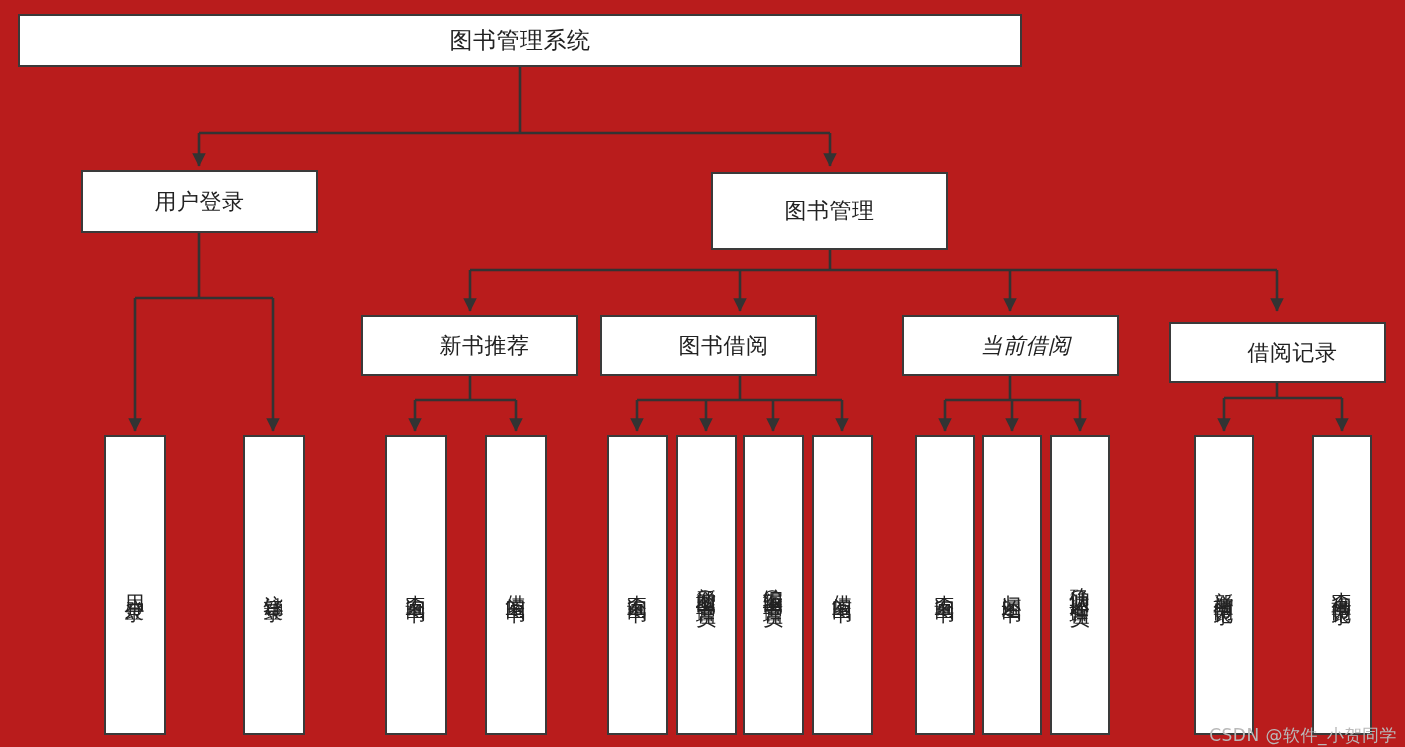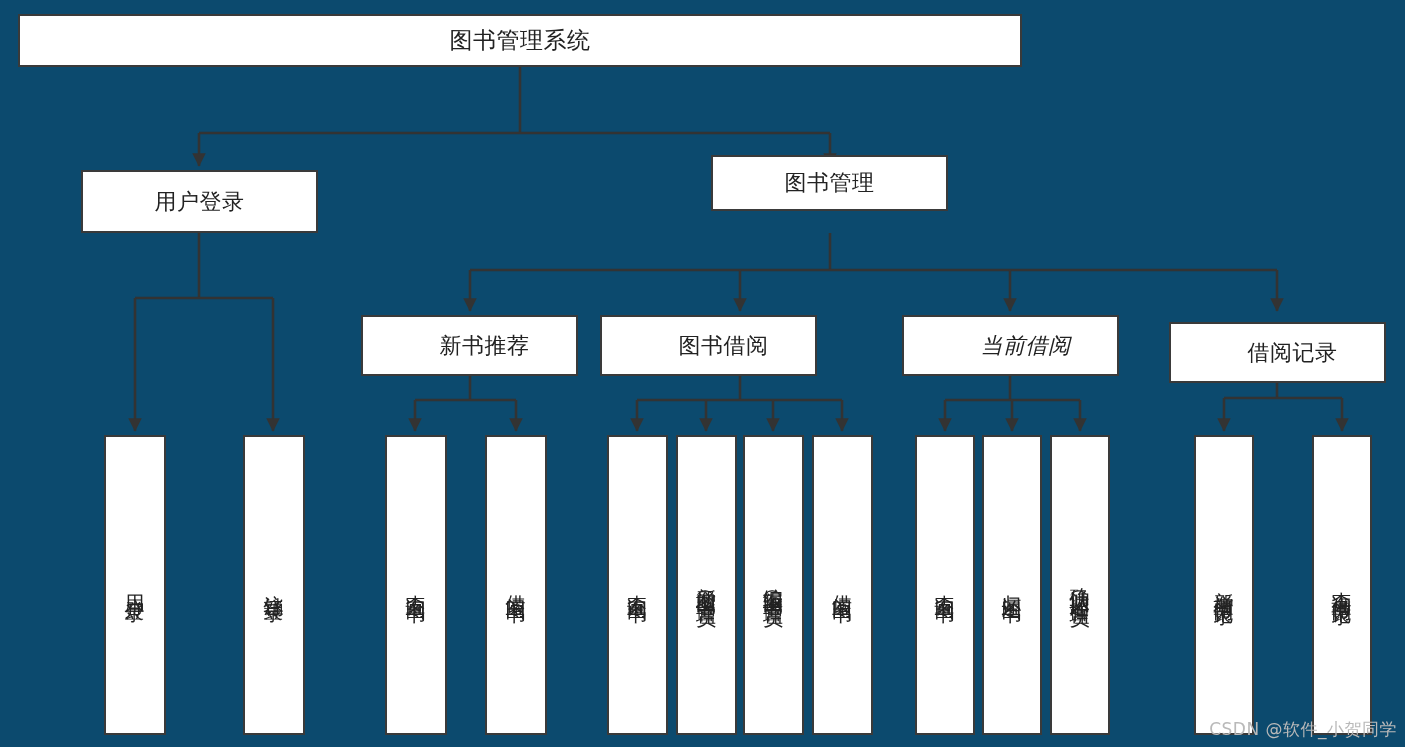--- a/index.html
+++ b/index.html
@@ -11,21 +11,21 @@
   body {
     width: 1405px;
     height: 747px;
     overflow: hidden;
     font-family: "DejaVu Sans", "Liberation Sans", sans-serif;
   }
   #diagram-root {
     position: relative;
     width: 1405px;
     height: 747px;
-    background: #0c4a6e;
+    background: #b91c1c;
   }
   svg.edges {
     position: absolute;
     left: 0;
     top: 0;
     width: 1405px;
     height: 747px;
   }
   .node {
     position: absolute;
@@ -51,21 +51,21 @@
     letter-spacing: 3px;
     line-height: 1;
   }
   .node.root .label { font-size: 23px; }
   .node.level2 .label { font-size: 22px; }
   .node.level3 .label { font-size: 22px; margin-left: 30px; }
   .node.leaf .label { font-size: 20px; }
   .watermark {
     position: absolute;
     right: 8px;
-    bottom: 6px;
+    bottom: 0;
     font-size: 17px;
     color: #b9b9b9;
     white-space: nowrap;
     letter-spacing: 0.5px;
     pointer-events: none;
     margin-left: 13px;
   }
 </style>
 </head>
 <body>
@@ -122,21 +122,21 @@
     </g>
   </svg>
 
   <div class="node root" style="left:18px; top:14px; width:1004px; height:53px;">
     <span class="label">图书管理系统</span>
   </div>
 
   <div class="node level2" style="left:81px; top:170px; width:237px; height:63px;">
     <span class="label">用户登录</span>
   </div>
-  <div class="node level2" style="left:711px; top:155px; width:237px; height:56px;">
+  <div class="node level2" style="left:711px; top:172px; width:237px; height:78px;">
     <span class="label">图书管理</span>
   </div>
 
   <div class="node level3" style="left:361px; top:315px; width:217px; height:61px;">
     <span class="label">新书推荐</span>
   </div>
   <div class="node level3" style="left:600px; top:315px; width:217px; height:61px;">
     <span class="label">图书借阅</span>
   </div>
   <div class="node level3" style="left:902px; top:315px; width:217px; height:61px;font-style:italic;">

